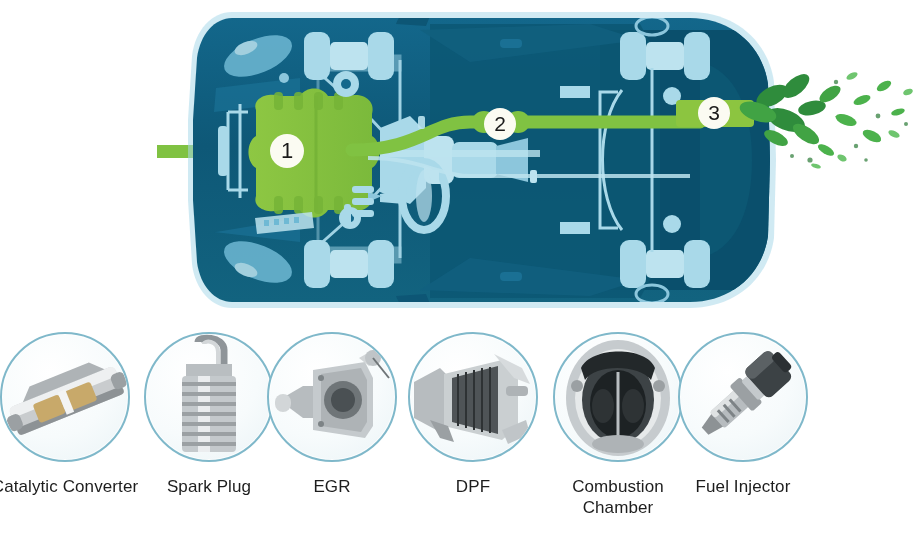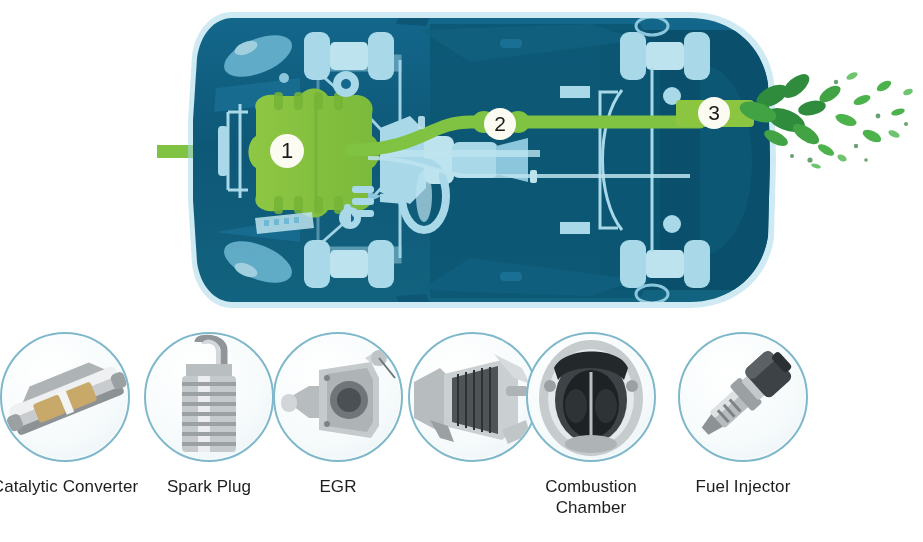--- a/index.html
+++ b/index.html
@@ -319,21 +319,21 @@
             <rect x="36" y="78" width="54" height="4"></rect>
             <rect x="36" y="88" width="54" height="4"></rect>
             <rect x="36" y="98" width="54" height="4"></rect>
             <rect x="36" y="108" width="54" height="4"></rect>
           </g>
         </svg>
       </div>
       <div class="thumb-label">Spark Plug</div>
     </div>
 
-    <div class="thumb-cell" style="left:263px">
+    <div class="thumb-cell" style="left:257px">
       <div class="thumb-circle">
         <svg width="126" height="126" viewBox="0 0 126 126">
           <path d="M10 66 L34 52 L52 52 L52 84 L34 84 Z" fill="#b7bcbf"></path>
           <rect x="6" y="60" width="16" height="18" rx="8" fill="#d2d6d8"></rect>
           <path d="M44 36 L96 28 L104 44 L104 92 L96 104 L44 96 Z" fill="#c5cacd"></path>
           <path d="M52 40 L92 34 L98 46 L98 88 L92 98 L52 92 Z" fill="#aeb3b6"></path>
           <circle cx="74" cy="66" r="19" fill="#6f7578"></circle>
           <circle cx="74" cy="66" r="12" fill="#4a5053"></circle>
           <path d="M90 24 L104 16 L112 22 L100 32 Z" fill="#d2d6d8"></path>
           <circle cx="104" cy="24" r="8" fill="#bfc4c7"></circle>
@@ -357,23 +357,24 @@
             <path d="M64 36 L64 96"></path>
               <path d="M72 34 L72 98"></path>
             <path d="M80 33 L80 99"></path>
           </g>
           <path d="M84 20 L112 34 L120 50 L104 44 Z" fill="#d7dbdd"></path>
           <path d="M92 96 L116 86 L120 100 L98 110 Z" fill="#c0c5c8"></path>
           <rect x="96" y="52" width="22" height="10" rx="4" fill="#aeb3b6"></rect>
           <path d="M20 86 L30 104 L44 108 L38 92 Z" fill="#9ba0a3"></path>
         </svg>
       </div>
-    </div>
-
-    <div class="thumb-cell" style="left:516px">
+      <div class="thumb-label">DPF</div>
+    </div>
+
+    <div class="thumb-cell" style="left:543px">
       <div class="thumb-circle">
         <svg width="126" height="126" viewBox="0 0 126 126">
           <ellipse cx="63" cy="64" rx="52" ry="58" fill="#c6cbce"></ellipse>
           <ellipse cx="63" cy="64" rx="43" ry="49" fill="#e6e9ea"></ellipse>
           <ellipse cx="63" cy="66" rx="36" ry="43" fill="#3d4346"></ellipse>
           <path d="M26 34 C36 12 92 12 100 34 L96 46 C84 30 40 30 30 46 Z" fill="#23282a"></path>
           <ellipse cx="63" cy="70" rx="28" ry="34" fill="#1d2224"></ellipse>
           <path d="M63 38 L63 104" stroke="#b9bec1" stroke-width="3"></path>
           <ellipse cx="48" cy="72" rx="11" ry="17" fill="#2e3335"></ellipse>
           <ellipse cx="78" cy="72" rx="11" ry="17" fill="#2e3335"></ellipse>

